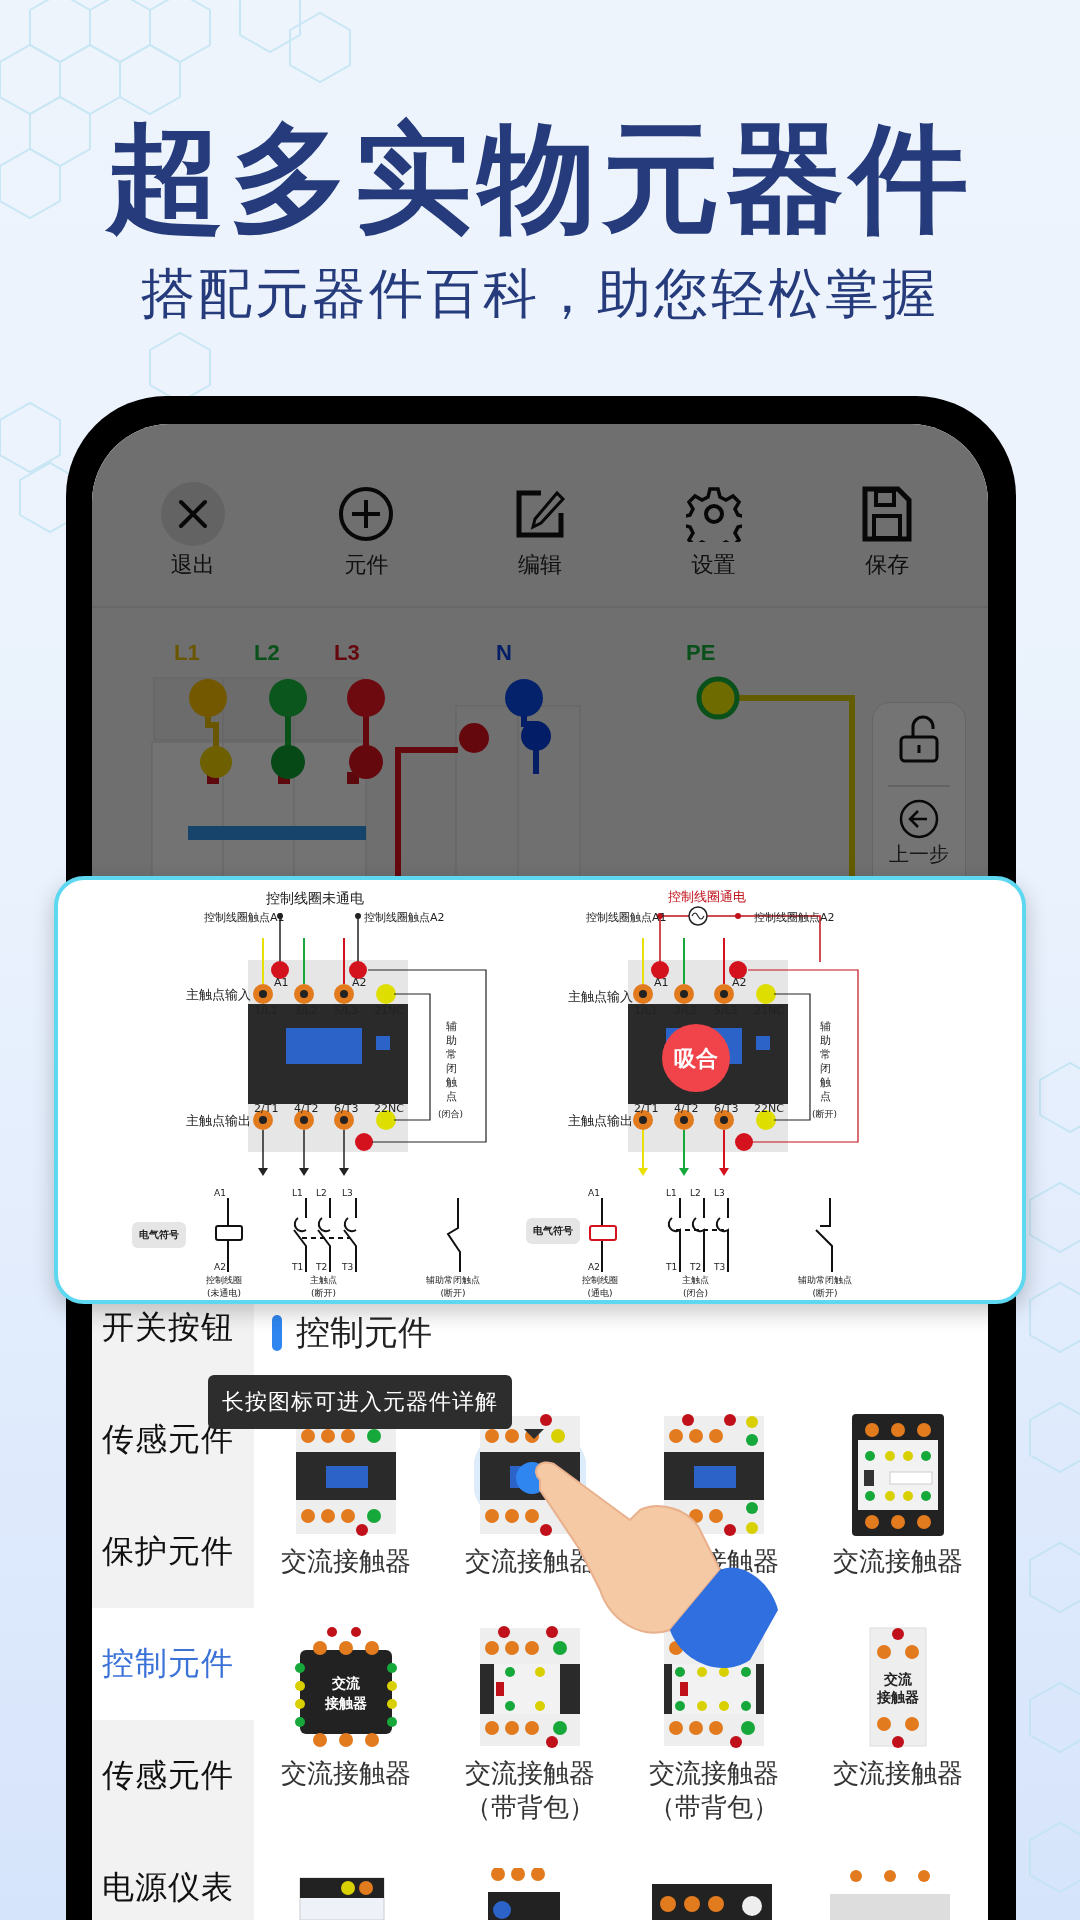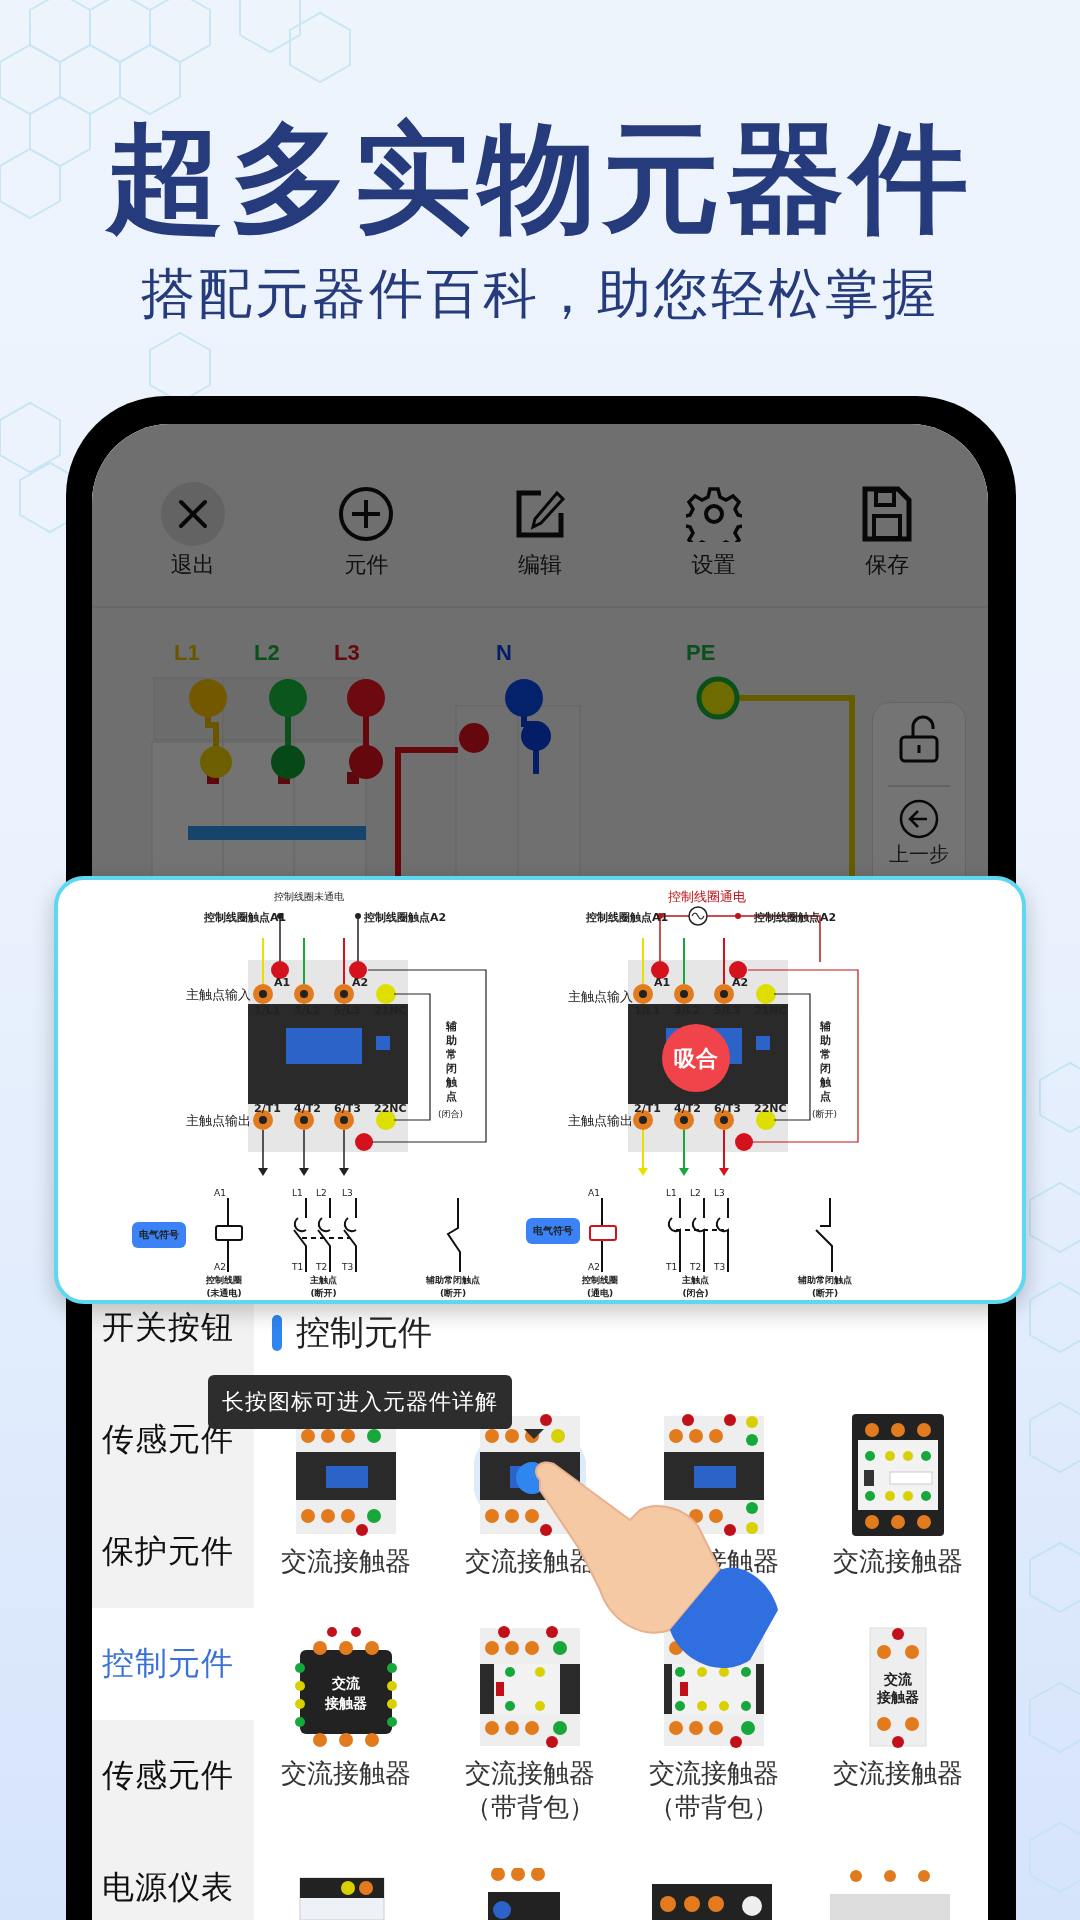--- a/index.html
+++ b/index.html
@@ -61,23 +61,23 @@
   .cat-item.active { background: #fff; color: #3a72d8; }
 
   
   .card {
     position: absolute; left: 54px; top: 876px; width: 972px; height: 428px;
     background: #fff; border: 4px solid #5ed8f0; border-radius: 30px;
     box-shadow: 0 8px 22px rgba(0,0,0,0.22); overflow: hidden;
   }
   .diagram { position: absolute; top: 0; width: 480px; height: 420px; }
   .diagram .t { position: absolute; font-size: 13px; color: #222; white-space: nowrap; }
-  .diagram .tb { font-weight: bold; font-size: 11px; }
+  .diagram .tb { font-weight: normal; font-size: 11px; }
   .sym-badge {
-    position: absolute; width: 54px; height: 26px; background: #3b82f6; border-radius: 6px;
+    position: absolute; width: 54px; height: 26px; background: #e5e5e5; border-radius: 6px;
     font-size: 10px; font-weight: bold; color: #222; display: flex; align-items: center; justify-content: center;
   }
 
   
   .sec-head { position: absolute; left: 182px; top: 880px; display: flex; align-items: center; }
   .sec-bar { width: 10px; height: 36px; background: #2f86f0; border-radius: 5px; margin-right: 14px; }
   .sec-text { font-size: 34px; color: #222; }
   .tooltip {
     position: absolute; left: 118px; top: 934px; height: 54px; padding: 0 14px;
     background: #2d2d2d; color: #fff; font-size: 22px; border-radius: 6px;
@@ -554,21 +554,21 @@
         <line x1="170" y1="318" x2="170" y2="346"></line>
           <rect x="158" y="346" width="26" height="14" rx="2"></rect>
           <line x1="170" y1="360" x2="170" y2="392"></line>
         <path d="M248,318 V338 M240,338 a6,6 0 0 0 8,12 M236,350 L248,366 V392"></path>
         <path d="M272,318 V338 M264,338 a6,6 0 0 0 8,12 M260,350 L272,366 V392"></path>
         <path d="M298,318 V338 M290,338 a6,6 0 0 0 8,12 M286,350 L298,366 V392"></path>
         <line x1="244" y1="358" x2="292" y2="358" stroke-dasharray="5,4"></line>
         <path d="M400,318 V348 L390,354 L402,372 V392"></path>
       </g>
     </svg>
-    <div class="t" style="left:216px;top:10px;font-size:10px;font-family:Liberation Serif, serif;">控制线圈未通电</div>
+    <div class="t" style="left:208px;top:10px;font-size:14px;font-family:Liberation Serif, serif;">控制线圈未通电</div>
     <div class="t tb" style="left:146px;top:30px;">控制线圈触点A1</div>
     <div class="t tb" style="left:306px;top:30px;">控制线圈触点A2</div>
     <div class="t" style="left:128px;top:106px;">主触点输入</div>
     <div class="t" style="left:128px;top:232px;">主触点输出</div>
     <div class="t tb" style="left:216px;top:96px;">A1</div>
     <div class="t tb" style="left:294px;top:96px;">A2</div>
     <div class="t tb" style="left:196px;top:124px;">1/L1</div>
     <div class="t tb" style="left:236px;top:124px;">3/L2</div>
     <div class="t tb" style="left:276px;top:124px;">5/L3</div>
     <div class="t tb" style="left:316px;top:124px;">21NC</div>

